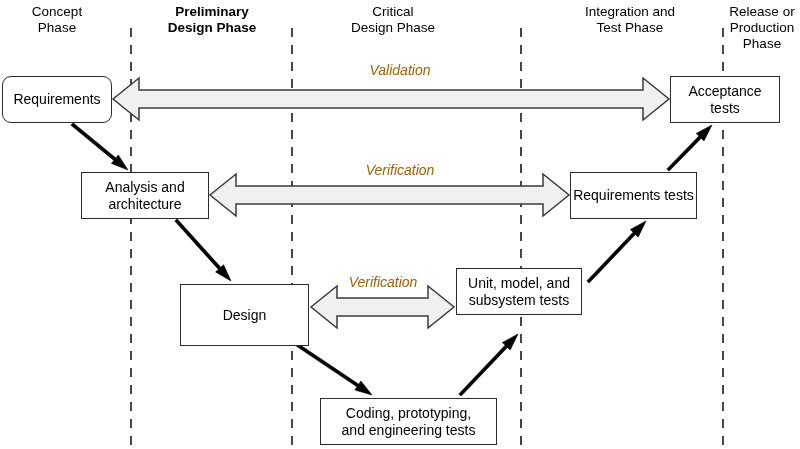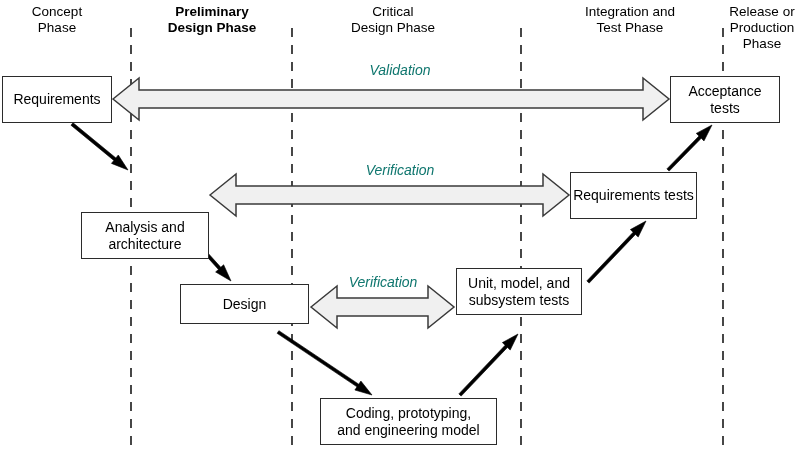--- a/index.html
+++ b/index.html
@@ -45,21 +45,21 @@
     line-height: 17px;
     color: #000000;
     white-space: pre-line;
     z-index: 3;
   }
   .arrow-label {
     position: absolute;
     text-align: center;
     font-size: 14px;
     font-style: italic;
-    color: #0f766e;
+    color: #a16207;
     z-index: 4;
     white-space: nowrap;
   }
 </style>
 </head>
 <body>
 
 <div id="canvas">
 
   <svg id="vector-layer" viewBox="0 0 800 449">
@@ -91,26 +91,26 @@
 Design Phase</div>
       <div class="phase-label" style="left: 303px; top: 4px; width: 180px;">Critical
 Design Phase</div>
       <div class="phase-label" style="left: 540px; top: 4px; width: 180px;">Integration and
 Test Phase</div>
       <div class="phase-label" style="left: 672px; top: 4px; width: 180px;">Release or
 Production
 Phase</div>
     </div>
   <div id="boxes-layer">
-      <div class="node-box" style="left: 2px; top: 76px; width: 110px; height: 47px;"><span>Requirements</span></div>
-      <div class="node-box" style="left: 81px; top: 172px; width: 128px; height: 47px; margin-top: 40px;"><span>Analysis and
+      <div class="node-box" style="left: 2px; top: 76px; width: 110px; height: 47px; border-radius: 9px;"><span>Requirements</span></div>
+      <div class="node-box" style="left: 81px; top: 172px; width: 128px; height: 47px;"><span>Analysis and
 architecture</span></div>
-      <div class="node-box" style="left: 180px; top: 284px; width: 129px; height: 40px;"><span>Design</span></div>
+      <div class="node-box" style="left: 180px; top: 284px; width: 129px; height: 62px;"><span>Design</span></div>
       <div class="node-box" style="left: 320px; top: 398px; width: 177px; height: 47px;"><span>Coding, prototyping,
-and engineering model</span></div>
+and engineering tests</span></div>
       <div class="node-box" style="left: 456px; top: 268px; width: 126px; height: 47px;"><span>Unit, model, and
 subsystem tests</span></div>
       <div class="node-box" style="left: 570px; top: 172px; width: 127px; height: 47px;"><span>Requirements tests</span></div>
       <div class="node-box" style="left: 670px; top: 76px; width: 110px; height: 47px;"><span>Acceptance
 tests</span></div>
     </div>
   <div id="arrow-labels">
       <div class="arrow-label" style="left: 320px; top: 62px; width: 160px;">Validation</div>
       <div class="arrow-label" style="left: 320px; top: 162px; width: 160px;">Verification</div>
       <div class="arrow-label" style="left: 303px; top: 274px; width: 160px;">Verification</div>

